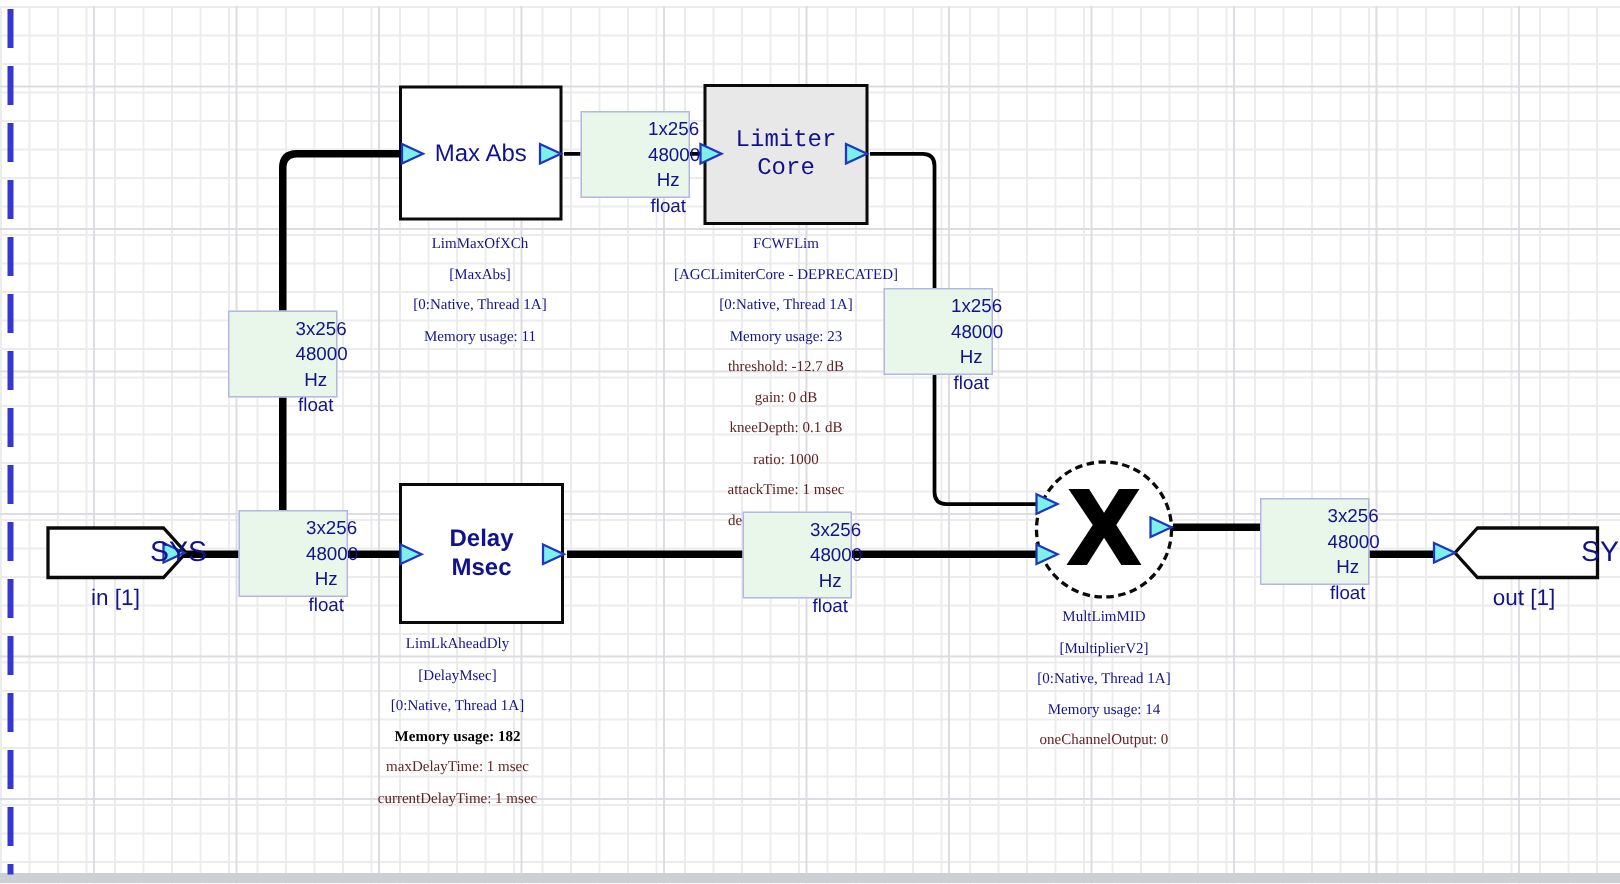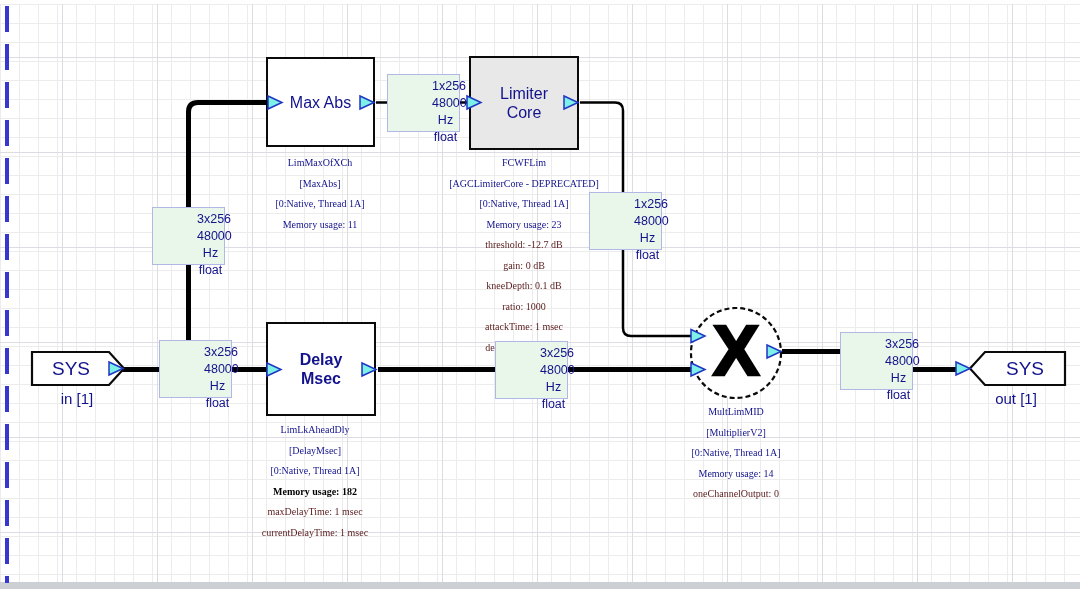--- a/index.html
+++ b/index.html
@@ -20,30 +20,30 @@
   .boundary{
     position:absolute;left:5px;top:6px;width:4px;height:577px;z-index:1;
     background:repeating-linear-gradient(180deg,#3636d0 0px,#3636d0 26px,transparent 26px,transparent 38px);
   }
   .caption{position:absolute;z-index:1;text-align:center;font-size:10px;line-height:20.5px;color:#12128c;white-space:nowrap;font-family:Liberation Serif, serif;}
   .caption .mem-bold{font-weight:bold;color:#000000;}
   .caption .param{color:#5e2222;}
   .block{position:absolute;z-index:2;background:#ffffff;border:2px solid #0a0a0a;box-sizing:border-box;
          display:flex;flex-direction:column;align-items:center;justify-content:center;
          font-size:16px;line-height:19px;color:#12128c;}
-  .block.gray{background:#e8e8e8;}
+  .block.gray{background:#e8e8e8;font-family:Liberation Mono, monospace;}
   svg.layer{position:absolute;left:0;top:0;z-index:3;pointer-events:none;}
   svg.layer [data-interactable="true"]{pointer-events:auto;}
   .wthick{stroke:#000000;stroke-width:5;fill:none;}
   .wthin{stroke:#000000;stroke-width:2.5;fill:none;}
   .port{fill:#7df0e8;stroke:#1f35c4;stroke-width:1.5;}
   .wlabel{position:absolute;z-index:4;width:73px;height:58px;box-sizing:border-box;
           background:#e9f6ea;border:1px solid #b2b8e6;color:#13138a;
           font-size:12.5px;line-height:17px;text-align:center;padding-top:3px;padding-left:44px;}
-  .systext{position:absolute;z-index:5;font-size:19px;color:#12128c;text-align:center;line-height:33px;}
+  .systext{position:absolute;z-index:5;font-size:19px;color:#12128c;text-align:center;line-height:33px;padding-left:48px;}
   .iolabel{position:absolute;z-index:5;font-size:15px;color:#12128c;text-align:center;white-space:nowrap;}
   .multx{position:absolute;z-index:5;left:690px;top:305px;width:92px;height:92px;
          display:flex;align-items:center;justify-content:center;
          font-size:70px;font-weight:bold;color:#000;-webkit-text-stroke:2.5px #000;line-height:1;}
 </style>
 </head>
 <body>
 
 <div id="canvas" data-interactable="false">
   <div class="topstrip" data-interactable="false"></div>
@@ -63,21 +63,21 @@
     <div data-interactable="false">[0:Native, Thread 1A]</div>
     <div data-interactable="false">Memory usage: 23</div>
     <div class="param" data-interactable="false">threshold: -12.7 dB</div>
     <div class="param" data-interactable="false">gain: 0 dB</div>
     <div class="param" data-interactable="false">kneeDepth: 0.1 dB</div>
     <div class="param" data-interactable="false">ratio: 1000</div>
     <div class="param" data-interactable="false">attackTime: 1 msec</div>
     <div class="param" data-interactable="false">decayTime: 1 msec</div>
   </div>
 
-  <div class="caption" style="left:165px;top:420px;width:300px;" data-interactable="false">
+  <div class="caption" style="left:155px;top:420px;width:300px;" data-interactable="false">
     <div data-interactable="false">LimLkAheadDly</div>
     <div data-interactable="false">[DelayMsec]</div>
     <div data-interactable="false">[0:Native, Thread 1A]</div>
     <div class="mem-bold" data-interactable="false">Memory usage: 182</div>
     <div class="param" data-interactable="false">maxDelayTime: 1 msec</div>
     <div class="param" data-interactable="false">currentDelayTime: 1 msec</div>
   </div>
 
   <div class="caption" style="left:586px;top:402px;width:300px;" data-interactable="false">
     <div data-interactable="false">MultLimMID</div>

